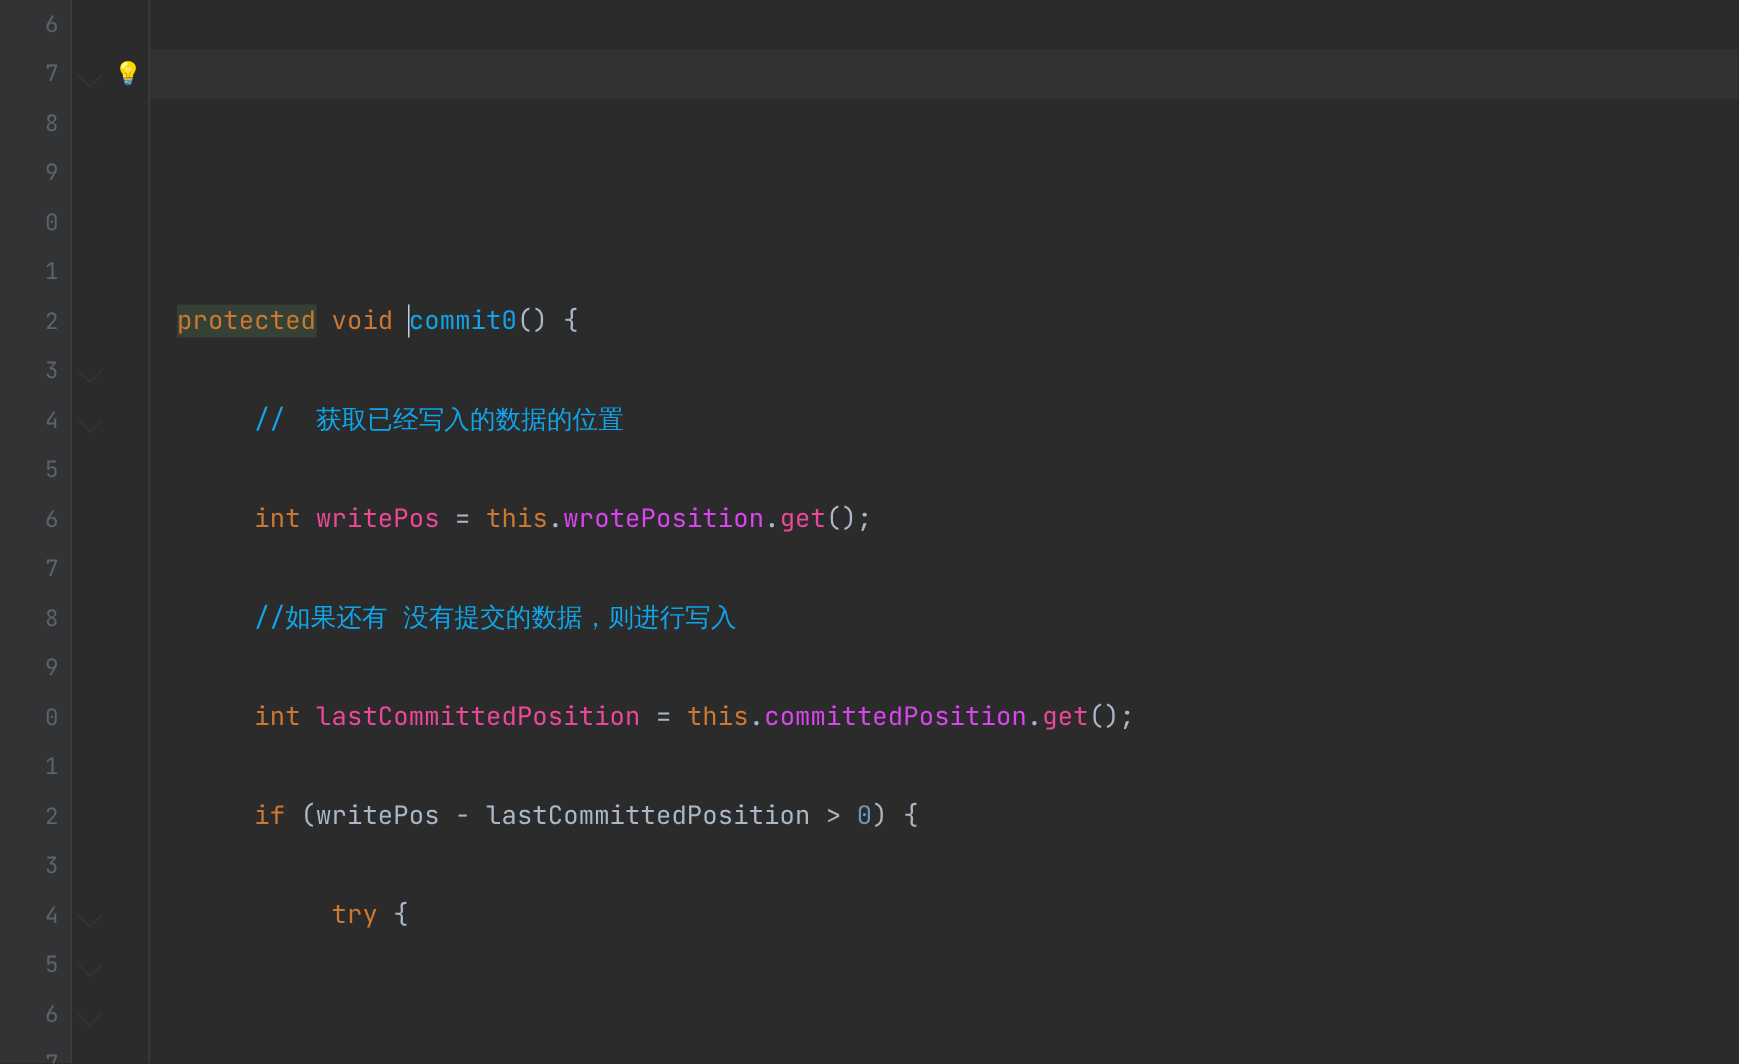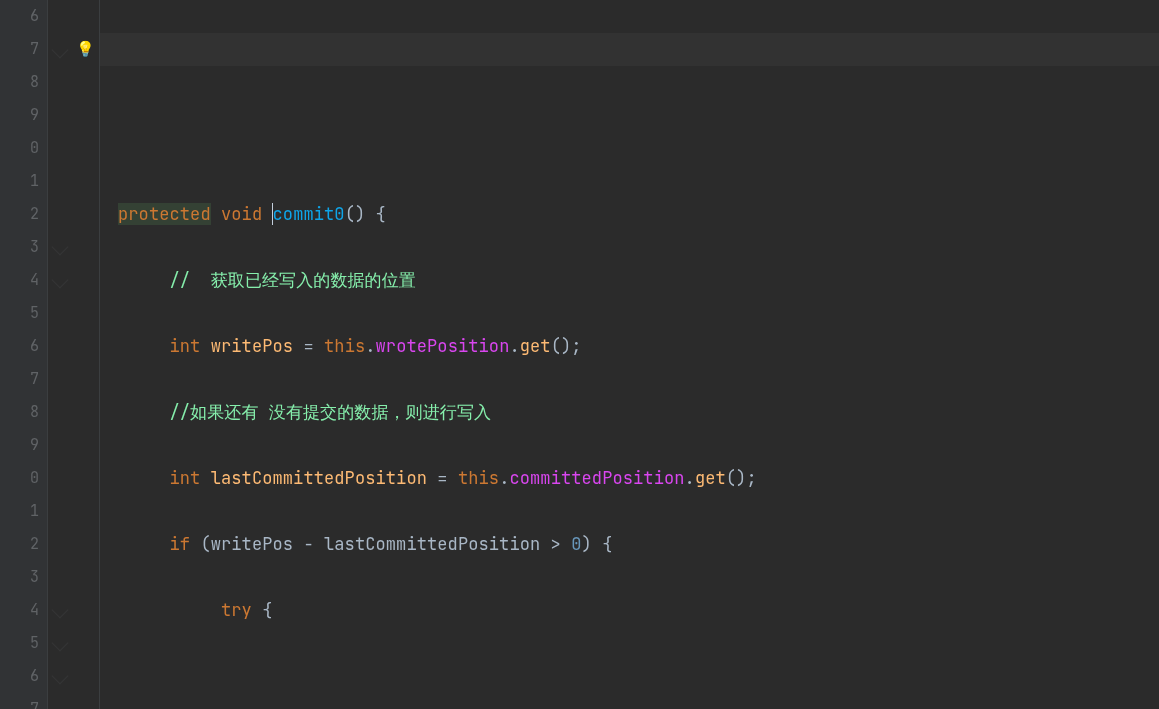--- a/index.html
+++ b/index.html
@@ -83,25 +83,25 @@
   .caret-left {
     border-left: 1px solid #c3cfdd;
     padding-left: 0;
     margin-left: -1px;
   }
   .bg-method {
     background: #344134;
   }
   
   .kw { color: #cc7832; }
-  .id { color: #fdba74; margin-top: 38px; }
+  .id { color: #ec4899; margin-top: 38px; }
   .mname { color: #0ea5e9; }
   .field { color: #d946ef; }
   .num { color: #6897bb; }
-  .cmt { color: #86efac; }
+  .cmt { color: #0ea5e9; }
   .punc { color: #a9b7c6; }
   .line { height: 33px; }
 </style>
 </head>
 <body>
 
 <div class="editor">
   <div class="gutter">
     <div class="ln">6</div>
     <div class="ln">7</div>

